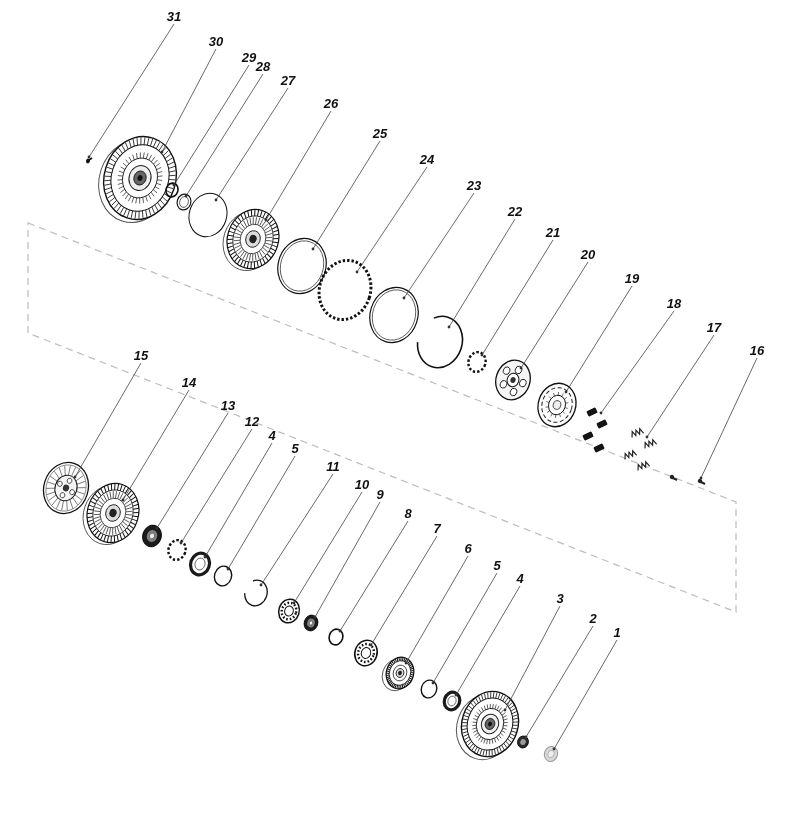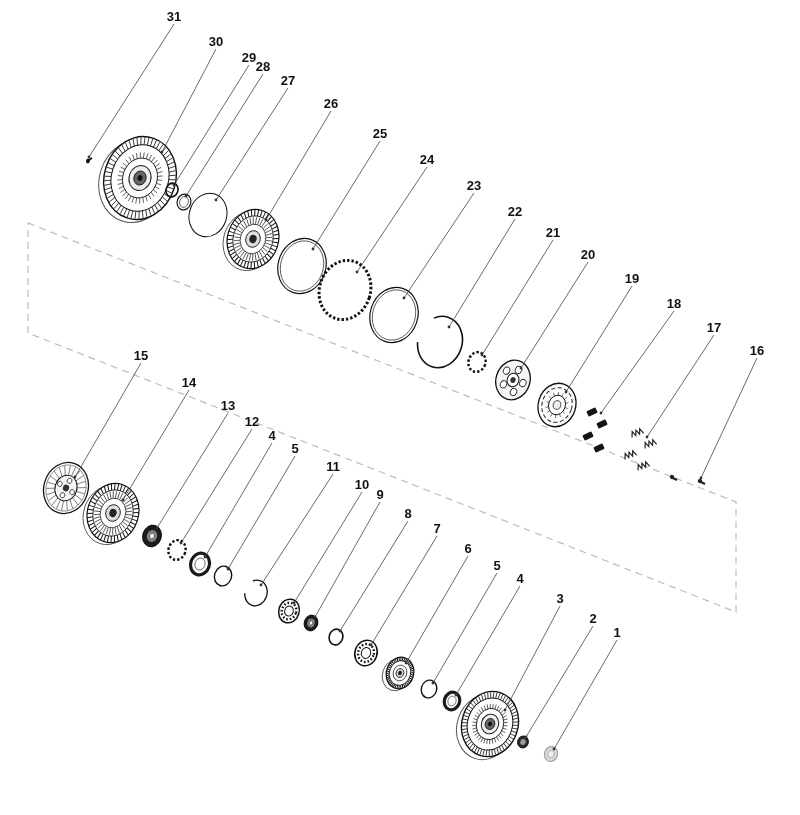--- a/index.html
+++ b/index.html
@@ -1,16 +1,16 @@
 <!DOCTYPE html>
 <html><head>
 <meta charset="utf-8">
 <style>
   html, body { margin: 0; padding: 0; background: #ffffff; }
-  .page { width: 800px; height: 815px; position: relative; background: #ffffff; overflow: hidden; }
+  .page { width: 800px; height: 815px; position: relative; background: #ffffff; overflow: hidden; font-style: italic; }
   svg { display: block; }
   text { font-family: "Liberation Sans", sans-serif; }
 </style>
 </head>
 <body>
 
 <div class="page">
   <svg width="800" height="815" viewBox="0 0 800 815" xmlns="http://www.w3.org/2000/svg">
       <path d="M 28 223 L 736 502 L 736 612 L 28 333 Z" fill="none" stroke="#bdbdbd" stroke-width="1.2" stroke-dasharray="7 5"></path>
       <g>

